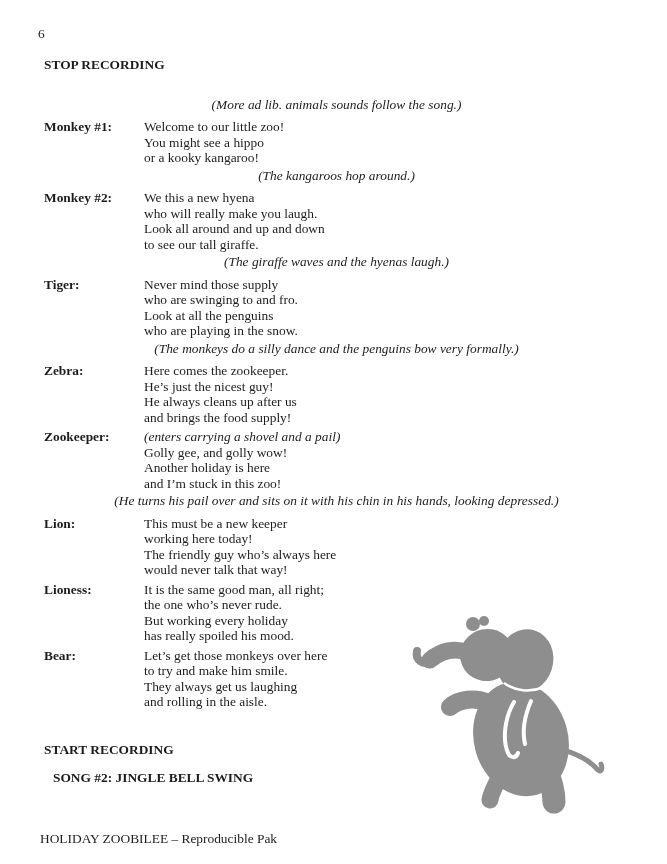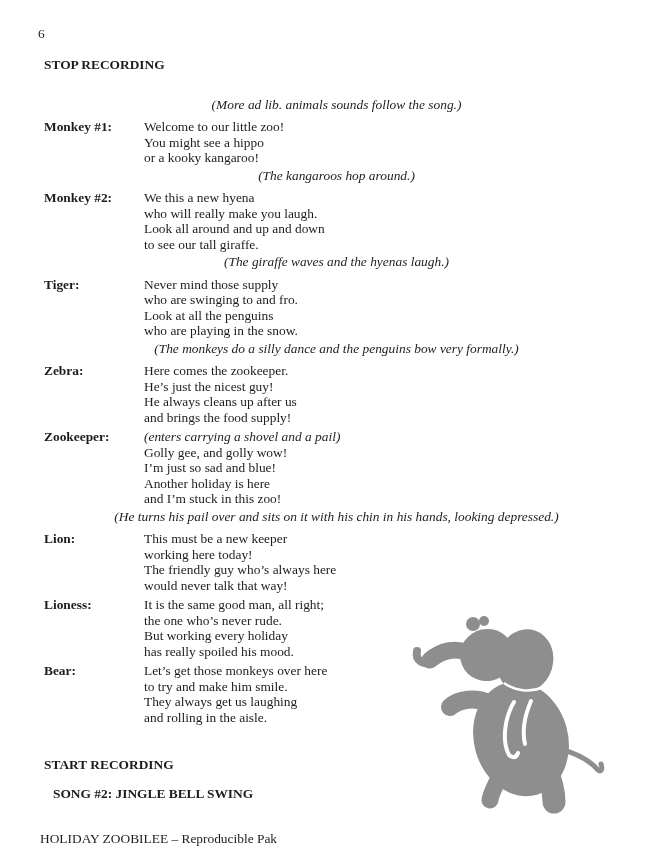--- a/index.html
+++ b/index.html
@@ -93,21 +93,20 @@
         <div class="line">He’s just the nicest guy!</div>
         <div class="line">He always cleans up after us</div>
         <div class="line">and brings the food supply!</div>
       </div>
     </div>
     <div class="b-dialogue">
       <div class="speaker">Zookeeper:</div>
       <div class="lines">
         <div class="line italic">(enters carrying a shovel and a pail)</div>
         <div class="line">Golly gee, and golly wow!</div>
-        <div class="line">I’m just so sad and blue!</div>
         <div class="line">Another holiday is here</div>
         <div class="line">and I’m stuck in this zoo!</div>
       </div>
     </div>
     <div class="b-direction">(He turns his pail over and sits on it with his chin in his hands, looking depressed.)</div>
     <div class="b-dialogue">
       <div class="speaker">Lion:</div>
       <div class="lines">
         <div class="line">This must be a new keeper</div>
         <div class="line">working here today!</div>

